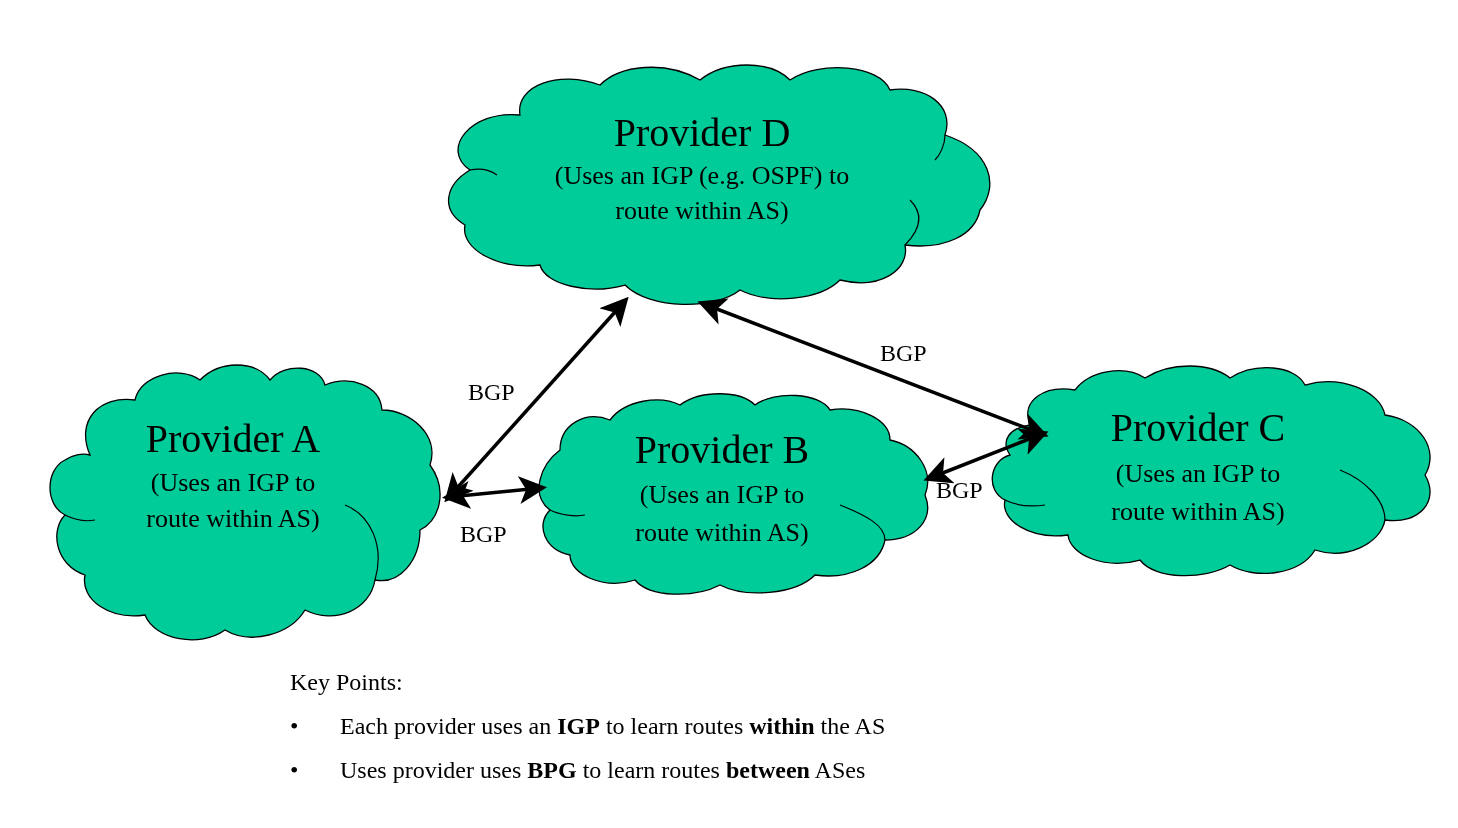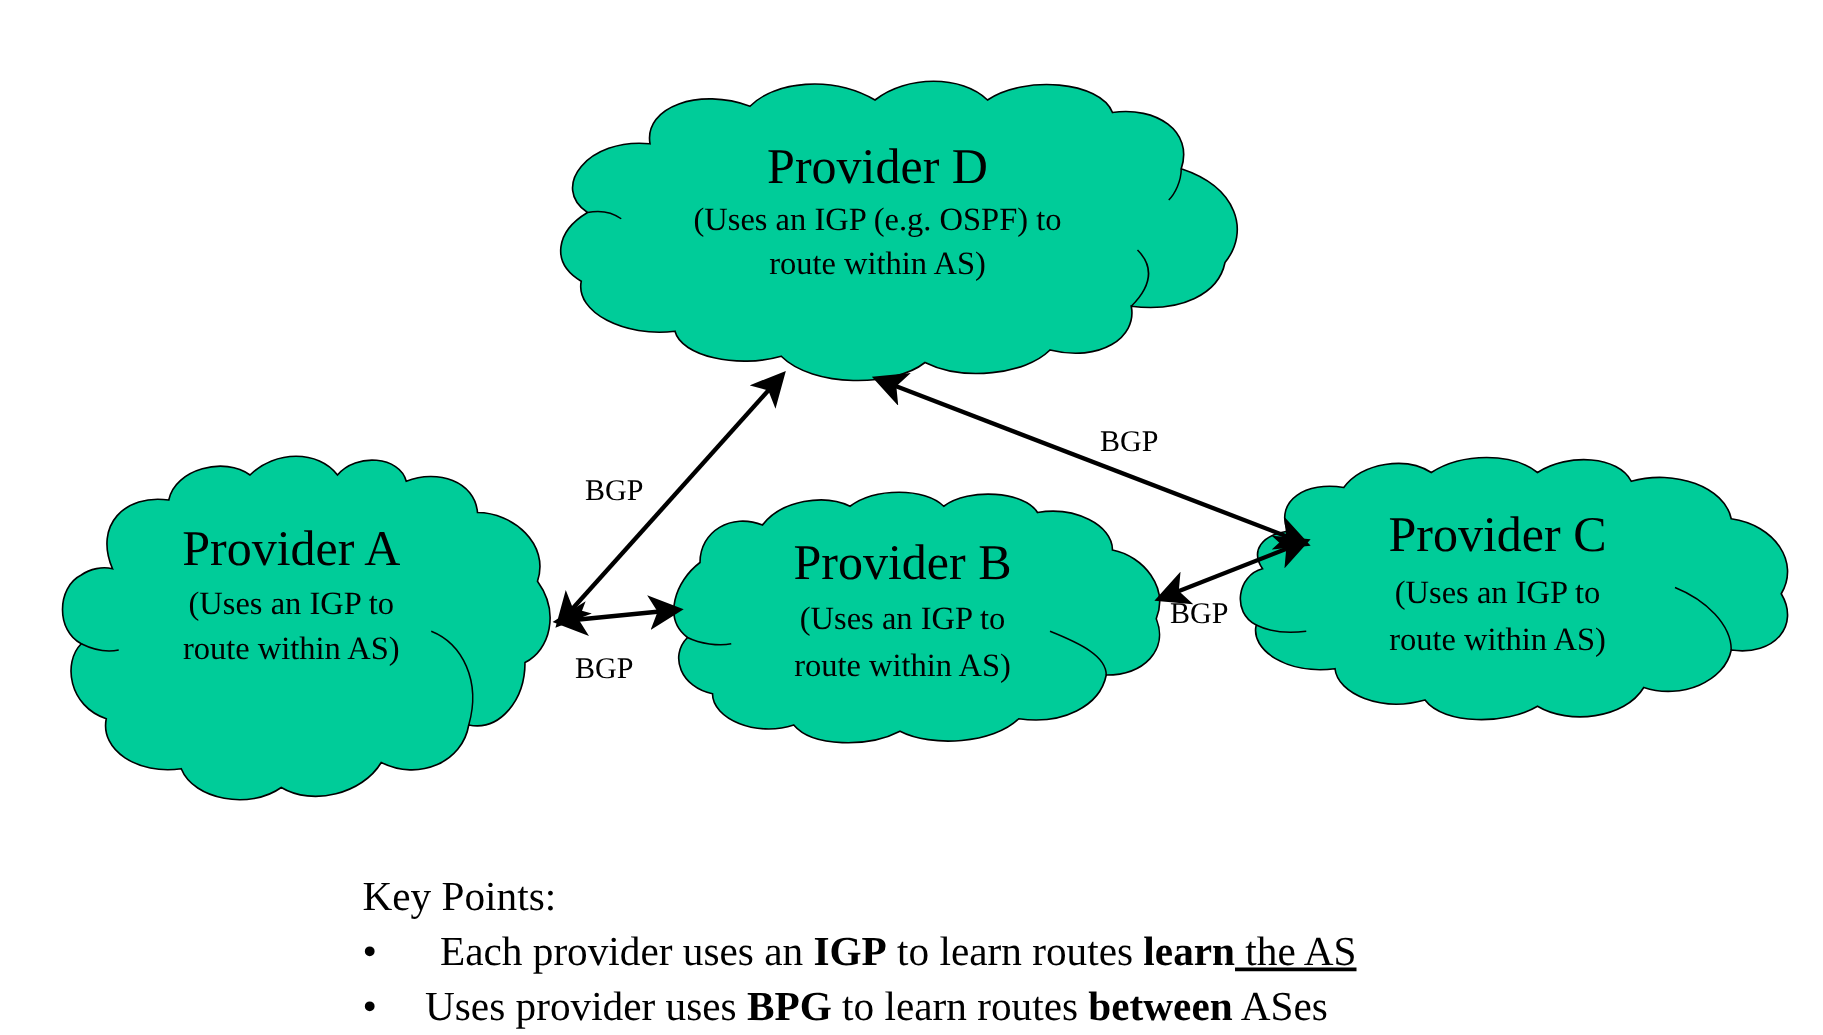--- a/index.html
+++ b/index.html
@@ -5,21 +5,21 @@
   html, body { margin: 0; padding: 0; background: #ffffff; }
   body { width: 1458px; height: 828px; position: relative; overflow: hidden;
          font-family: "Liberation Serif", "DejaVu Serif", serif; color: #000; }
   #diagram { position: absolute; left: 0; top: 0; width: 1458px; height: 828px; }
   .cloud-fill { fill: #00CC99; stroke: #000; stroke-width: 1.3; }
   .cloud-inner { fill: none; stroke: #000; stroke-width: 1.2; }
   .title { font-family: "Liberation Serif", serif; font-size: 40px; text-anchor: middle; }
   .sub { font-family: "Liberation Serif", serif; font-size: 26px; text-anchor: middle; }
   .bgp { font-family: "Liberation Serif", serif; font-size: 24px; }
   .edge { stroke: #000; stroke-width: 3.5; fill: none; }
-  .keypoints { position: absolute; left: 290px; top: 696px; font-size: 33px; line-height: 44px; }
+  .keypoints { position: absolute; left: 290px; top: 660px; font-size: 24px; line-height: 44px; }
   .keypoints .kp-title { display: block; }
   .kp-item { display: flex; align-items: baseline; }
   .kp-bullet { width: 50px; display: inline-block; }
   b { font-weight: bold; }
 </style>
 </head>
 <body>
 
 <svg id="diagram" viewBox="0 0 1458 828" xmlns="http://www.w3.org/2000/svg">
   <defs>
@@ -73,19 +73,19 @@
   <text class="bgp" x="468" y="400">BGP</text>
   <text class="bgp" x="460" y="542">BGP</text>
   <text class="bgp" x="880" y="361">BGP</text>
   <text class="bgp" x="936" y="498">BGP</text>
 </svg>
 
 <div class="keypoints">
   <span class="kp-title" style="white-space: pre;">Key Points:</span>
   <div class="kp-item">
     <span class="kp-bullet" style="white-space: pre;">•</span>
-    <span style="white-space: pre;"><span style="white-space: pre; margin-left: 12px;">Each provider uses an </span><b style="white-space: pre; margin-top: 32px;">IGP</b><span style="white-space: pre;"> to learn routes </span><b style="white-space: pre;">learn</b><span style="white-space: pre; text-decoration: underline;"> the AS</span></span>
+    <span style="white-space: pre;"><span style="white-space: pre;">Each provider uses an </span><b style="white-space: pre; margin-top: 32px;">IGP</b><span style="white-space: pre;"> to learn routes </span><b style="white-space: pre;">within</b><span style="white-space: pre;"> the AS</span></span>
   </div>
   <div class="kp-item">
     <span class="kp-bullet" style="white-space: pre;">•</span>
     <span style="white-space: pre;"><span style="white-space: pre;">Uses provider uses </span><b style="white-space: pre;">BPG</b><span style="white-space: pre;"> to learn routes </span><b style="white-space: pre; text-align: right;">between</b><span style="white-space: pre; margin-top: 41px;"> ASes</span></span>
   </div>
 </div>
 
 </body></html>

